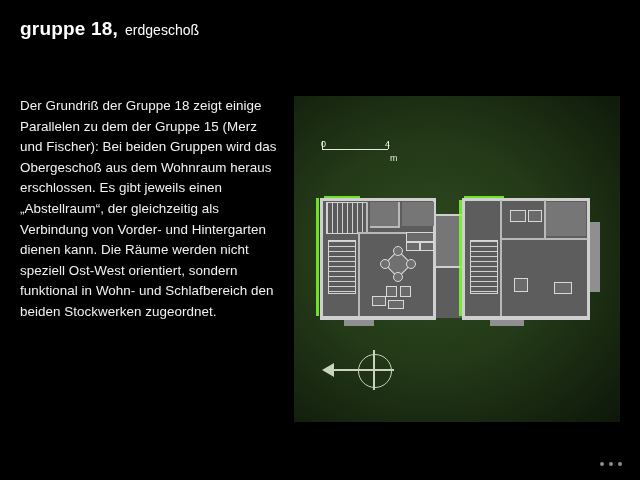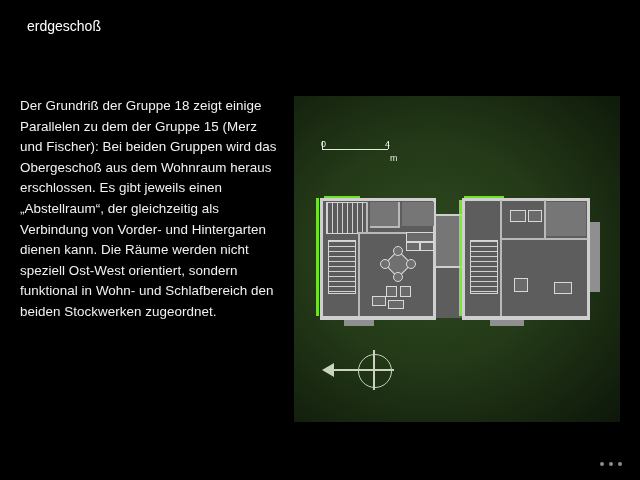--- a/index.html
+++ b/index.html
@@ -236,20 +236,21 @@
     width: 4px;
     height: 4px;
     border-radius: 50%;
     background: #8c8c8c;
   }
 </style>
 </head>
 <body>
 
 <div id="header">
+  <span class="title-main">gruppe 18,</span>
   <span class="title-sub">erdgeschoß</span>
 </div>
 
 <div id="bodytext">Der Grundriß der Gruppe 18 zeigt einige Parallelen zu dem der Gruppe 15 (Merz und Fischer): Bei beiden Gruppen wird das Obergeschoß aus dem Wohnraum heraus erschlossen. Es gibt jeweils einen „Abstellraum“, der gleichzeitig als Verbindung von Vorder- und Hintergarten dienen kann. Die Räume werden nicht speziell Ost-West orientiert, sondern funktional in Wohn- und Schlafbereich den beiden Stockwerken zugeordnet.</div>
 
 <div id="plan-panel">
 
   <div id="scale">
     <div class="ticks">
       <div class="tick" style="left:0px;"></div>

